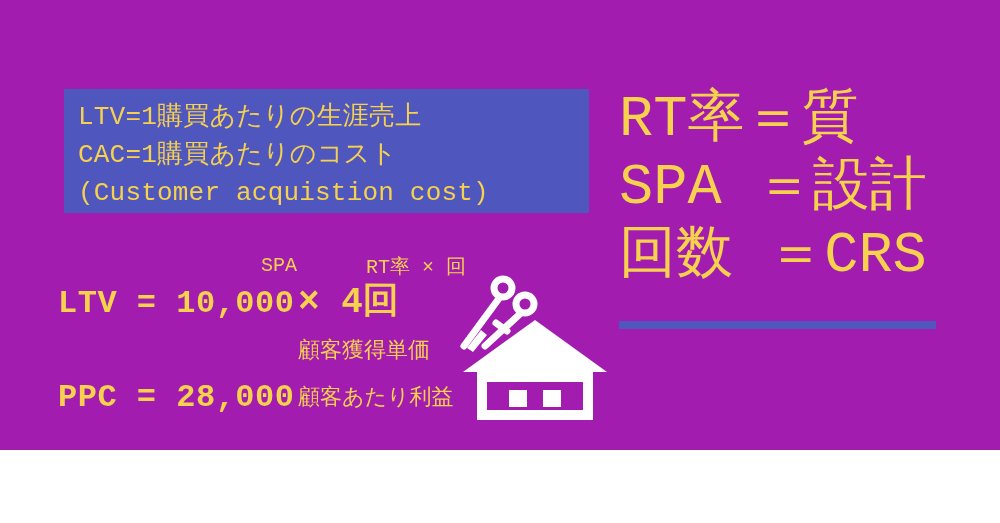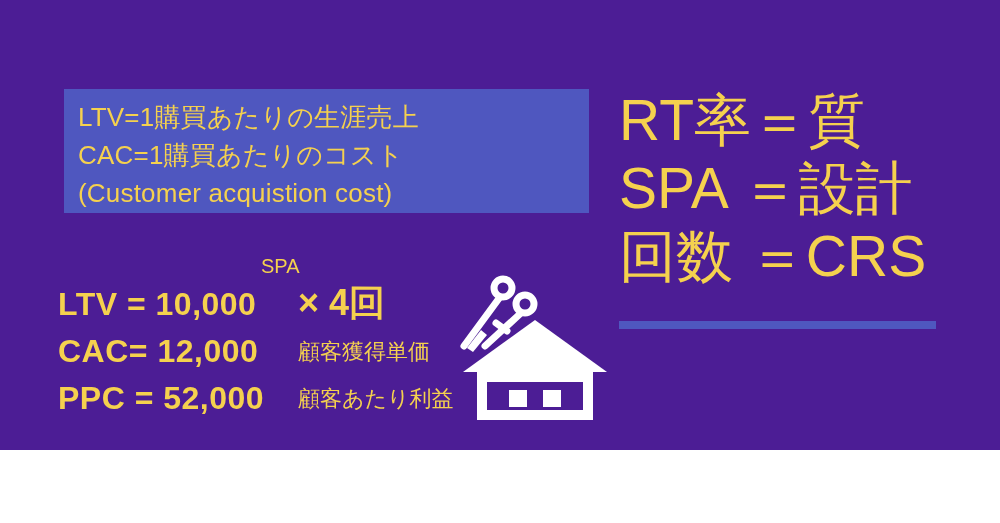--- a/index.html
+++ b/index.html
@@ -9,22 +9,23 @@
   body {
     width: 1000px;
     height: 523px;
     overflow: hidden;
     font-family: "Liberation Sans", "DejaVu Sans", sans-serif;
   }
   #slide {
     position: relative;
     width: 1000px;
     height: 450px;
-    background: #4c1d95;
+    background: #a21caf;
     overflow: hidden;
+    font-family: Liberation Mono, monospace;
   }
 
   
   #definition-box {
     position: absolute;
     left: 64px;
     top: 89px;
     width: 525px;
     height: 124px;
     background: #4F57BF;
@@ -142,34 +143,34 @@
   <div id="definition-box">
     <div class="def-line">LTV=1購買あたりの生涯売上</div>
     <div class="def-line">CAC=1購買あたりのコスト</div>
     <div class="def-line">(Customer acquistion cost)</div>
   </div>
 
   <div id="figures">
 
     <div class="mini-head-row">
       <span class="mini-label spa">SPA</span>
+      <span class="mini-label rtkai">RT率 × 回</span>
     </div>
 
     <div class="fig-row">
       <span class="fig-main">LTV = 10,000</span>
       <span class="fig-note big">× 4回</span>
     </div>
 
     <div class="fig-row">
-      <span class="fig-main">CAC= 12,000</span>
       <span class="fig-note">顧客獲得単価</span>
     </div>
 
     <div class="fig-row">
-      <span class="fig-main">PPC = 52,000</span>
+      <span class="fig-main">PPC = 28,000</span>
       <span class="fig-note">顧客あたり利益</span>
     </div>
 
   </div>
 
   <svg id="salon-icon" viewBox="0 0 160 160">
 
     <g fill="none" stroke="#FFFFFF" stroke-width="7" stroke-linecap="round">
       <circle cx="48" cy="20" r="9"></circle>
       <circle cx="70" cy="36" r="9"></circle>

